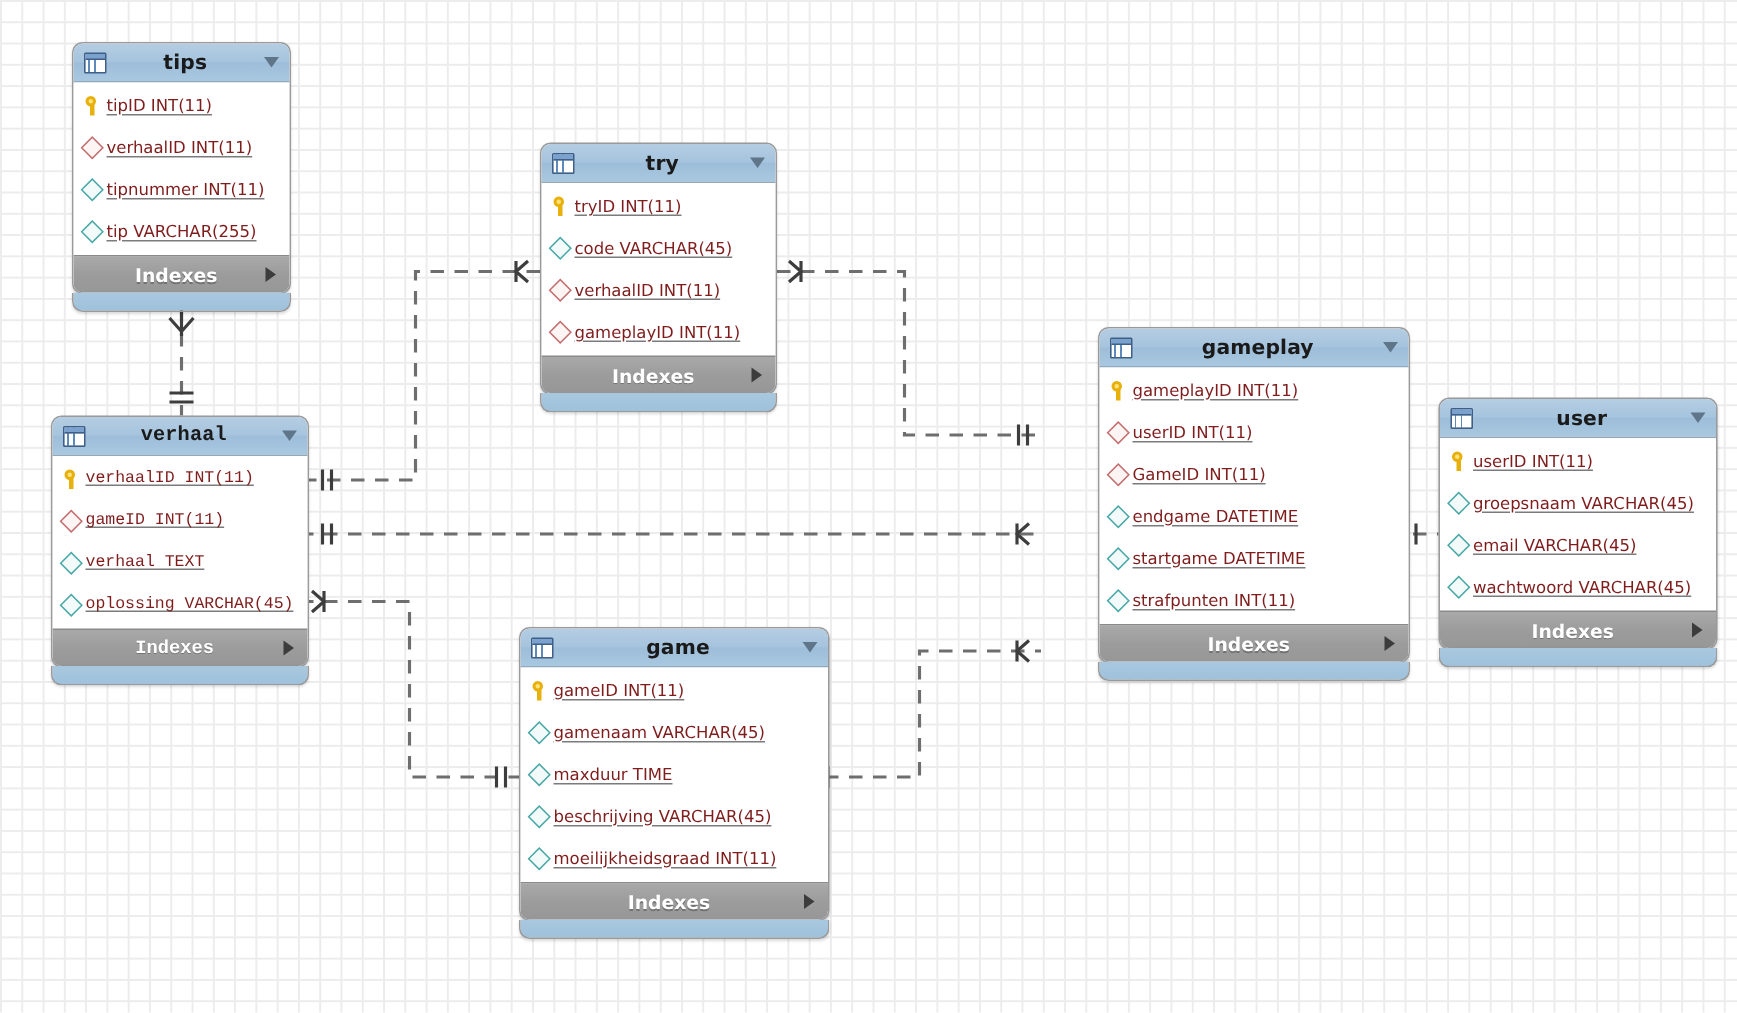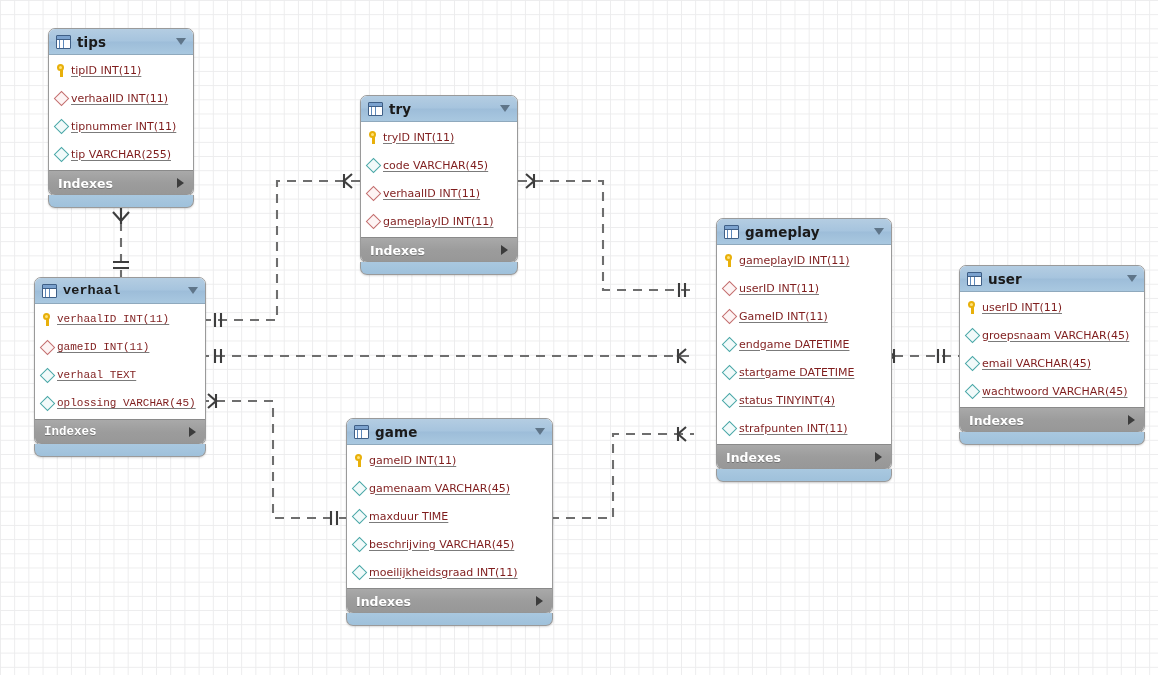--- a/index.html
+++ b/index.html
@@ -5,21 +5,21 @@
   html,body{margin:0;padding:0;}
   body{
     width:1158px;height:675px;overflow:hidden;position:relative;
     background-color:#ffffff;
     background-image:
       linear-gradient(to right, #ececed 1px, transparent 1px),
       linear-gradient(to bottom, #ececed 1px, transparent 1px);
     background-size:14.2px 14.2px;
     font-family:"DejaVu Sans", sans-serif;
   }
-  #canvas{position:absolute;inset:0;}
+  #canvas{position:absolute;inset:0;text-align:center;}
 
   
   .tbl{position:absolute;z-index:5;}
   .tbl-inner{
     border:1px solid #9a9a9a;
     border-radius:7px;
     background:#ffffff;
     overflow:hidden;
     box-shadow:0 1px 2px rgba(0,0,0,.18);
   }
@@ -221,21 +221,21 @@
         </div>
       </div>
       <div class="tbl-idx">
         <span class="idx-label">Indexes</span>
         <span class="idx-caret"></span>
       </div>
     </div>
     <div class="tbl-lip"></div>
   </div>
 
-  <div class="tbl" style="left:716px;top:218px;width:176px;">
+  <div class="tbl" style="left:732px;top:218px;width:208px;">
     <div class="tbl-inner">
       <div class="tbl-hdr">
         <span class="hdr-icon"></span>
         <span class="tbl-title">gameplay</span>
         <span class="hdr-caret"></span>
       </div>
       <div class="cols">
         <div class="col">
           <span class="ic-key"></span>
           <span class="col-txt">gameplayID INT(11)</span>
@@ -251,24 +251,20 @@
         <div class="col">
           <span class="ic-dia pl"></span>
           <span class="col-txt">endgame DATETIME</span>
         </div>
         <div class="col">
           <span class="ic-dia pl"></span>
           <span class="col-txt">startgame DATETIME</span>
         </div>
         <div class="col">
           <span class="ic-dia pl"></span>
-          <span class="col-txt">status TINYINT(4)</span>
-        </div>
-        <div class="col">
-          <span class="ic-dia pl"></span>
           <span class="col-txt">strafpunten INT(11)</span>
         </div>
       </div>
       <div class="tbl-idx">
         <span class="idx-label">Indexes</span>
         <span class="idx-caret"></span>
       </div>
     </div>
     <div class="tbl-lip"></div>
   </div>

